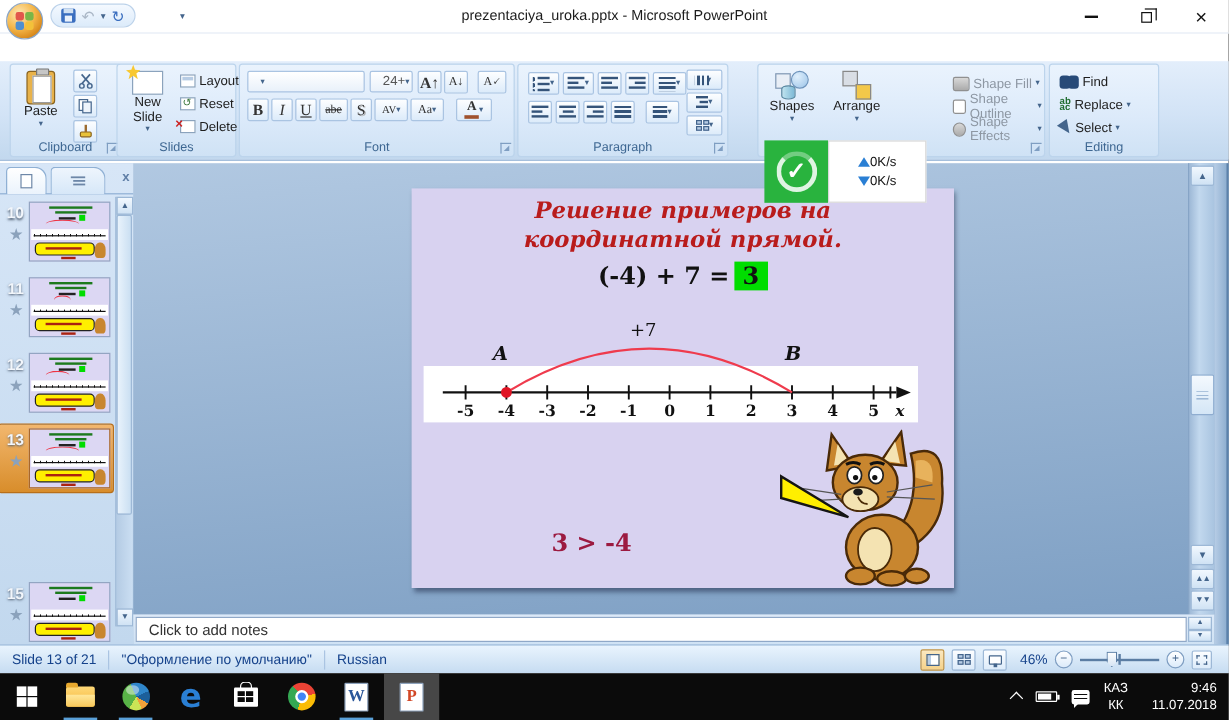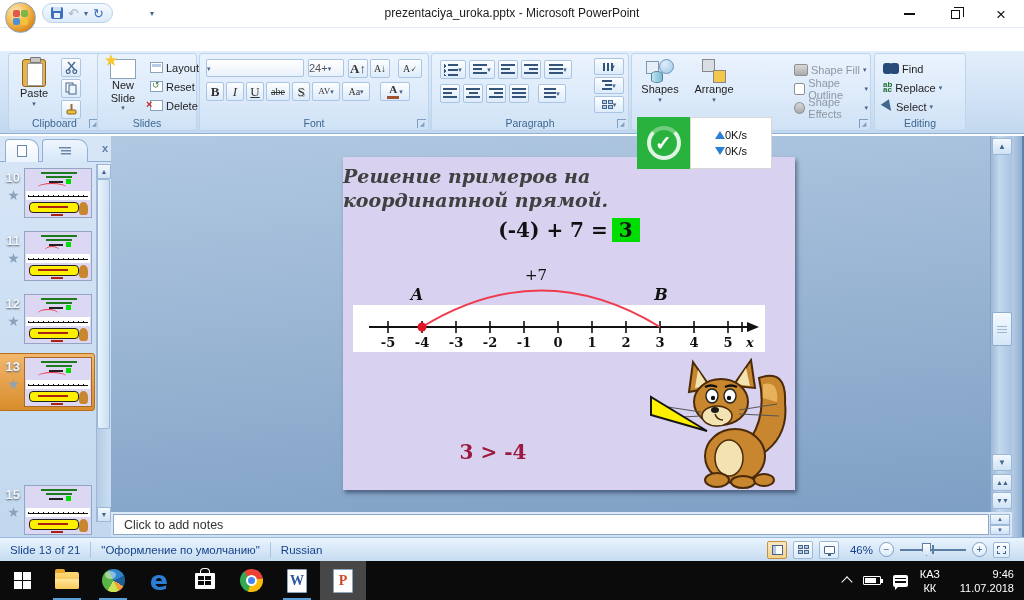--- a/index.html
+++ b/index.html
@@ -59,25 +59,25 @@
   
   #g-slides{left:97px;width:100px}
   .newslide-icon{width:26px;height:20px;background:#fff;border:1px solid #8ba3bd;position:relative}
   .newslide-icon:before{content:"";position:absolute;left:-6px;top:-6px;width:12px;height:12px;background:#f8c832;clip-path:polygon(50% 0,63% 35%,100% 38%,72% 60%,82% 100%,50% 76%,18% 100%,28% 60%,0 38%,37% 35%)}
   .mini-doc{width:13px;height:11px;background:#fff;border:1px solid #8ba3bd;position:relative}
   .mini-doc.layout:before{content:"";position:absolute;left:1px;top:1px;right:1px;height:3px;background:#b7cce4}
   .mini-doc.reset:before{content:"↺";position:absolute;left:1px;top:-2px;font-size:9px;color:#3f7a3f}
   .mini-doc.delete:before{content:"×";position:absolute;left:-5px;top:-3px;font-size:11px;font-weight:bold;color:#cc2222}
   
   #g-font{left:199px;width:230px}
-  .combo{height:18px;border:1px solid #aac4e2;background:linear-gradient(#fff,#e9f1fa);border-radius:2px;display:flex;align-items:center;font-size:11px;color:#555;padding:0 0}
+  .combo{height:18px;border:1px solid #aac4e2;background:linear-gradient(#fff,#e9f1fa);border-radius:2px;display:flex;align-items:center;font-size:11px;color:#555;padding:0 10px}
   .fmt{font-family:"Liberation Serif",serif;font-size:13px;color:#333;line-height:1}
   .fontcolor-bar{width:12px;height:3px;background:#a0522d;margin-top:1px}
   
-  #g-paragraph{left:431px;width:198px}
+  #g-paragraph{left:431px;width:176px}
   .lines-ico{width:14px;height:12px}
   .l-left{background:linear-gradient(#35547a,#35547a) 0 0/14px 2px no-repeat,linear-gradient(#35547a,#35547a) 0 4px/9px 2px no-repeat,linear-gradient(#35547a,#35547a) 0 8px/14px 2px no-repeat,linear-gradient(#35547a,#35547a) 0 12px/9px 2px no-repeat}
   .l-center{background:linear-gradient(#35547a,#35547a) 0 0/14px 2px no-repeat,linear-gradient(#35547a,#35547a) 2.5px 4px/9px 2px no-repeat,linear-gradient(#35547a,#35547a) 0 8px/14px 2px no-repeat,linear-gradient(#35547a,#35547a) 2.5px 12px/9px 2px no-repeat}
   .l-right{background:linear-gradient(#35547a,#35547a) 0 0/14px 2px no-repeat,linear-gradient(#35547a,#35547a) 5px 4px/9px 2px no-repeat,linear-gradient(#35547a,#35547a) 0 8px/14px 2px no-repeat,linear-gradient(#35547a,#35547a) 5px 12px/9px 2px no-repeat}
   .l-just{background:repeating-linear-gradient(#35547a 0 2px,transparent 2px 4px)}
   .l-bullet{background:linear-gradient(#35547a,#35547a) 4px 0/10px 2px no-repeat,linear-gradient(#35547a,#35547a) 4px 5px/10px 2px no-repeat,linear-gradient(#35547a,#35547a) 4px 10px/10px 2px no-repeat,radial-gradient(circle,#35547a 45%,transparent 50%) -3px -1px/6px 6px no-repeat,radial-gradient(circle,#35547a 45%,transparent 50%) -3px 4px/6px 6px no-repeat,radial-gradient(circle,#35547a 45%,transparent 50%) -3px 9px/6px 6px no-repeat}
   
   #g-drawing{left:631px;width:240px}
   .shapes-ico{position:relative;width:28px;height:24px}
   .shapes-ico .sq{position:absolute;left:0;top:2px;width:13px;height:13px;border:1.5px solid #7e97b4;background:#e8eef6}
@@ -138,21 +138,21 @@
   .m-callout i{position:absolute;left:8px;top:3px;width:30px;height:1.5px;background:#a21}
   .m-fox{position:absolute;right:3px;bottom:2px;width:9px;height:13px;background:#c8862f;border-radius:45% 45% 30% 30%}
   .m-cmp{position:absolute;left:26px;bottom:1px;width:12px;height:2px;background:#a21}
   
   #pane-scroll{position:absolute;left:96px;top:28px;width:14px;height:358px;background:linear-gradient(90deg,#b4cbe4,#cadef2);border-left:1px solid #9db8d6}
   .scroll-btn{width:14px;height:15px;background:linear-gradient(#f2f8fe,#cfe2f4);border:1px solid #9db8d6;display:flex;align-items:center;justify-content:center;font-size:7px;color:#44658c}
   #pane-thumb{position:absolute;left:0;top:15px;width:13px;height:250px;background:linear-gradient(90deg,#e9f3fc,#cadff2);border:1px solid #9db8d6;border-radius:2px}
   #pane-down{position:absolute;left:0;bottom:0}
   
   #slide{position:absolute;left:343px;top:21px;width:452px;height:333px;background:#d8d2f0;box-shadow:2px 3px 4px rgba(20,30,60,.5)}
-  .slide-title{position:absolute;left:0;top:7px;width:452px;font-family:"DejaVu Serif",serif;font-size:19px;font-weight:bold;font-style:italic;color:#404040;line-height:24px}
+  .slide-title{position:absolute;left:0;top:7px;width:452px;text-align:center;font-family:"DejaVu Serif",serif;font-size:19px;font-weight:bold;font-style:italic;color:#b91c1c;line-height:24px}
   .slide-title .t2{display:block}
   #equation{position:absolute;left:0;top:61px;width:452px;text-align:center;font-family:"DejaVu Serif",serif;font-size:20px;font-weight:bold;color:#111}
   #eq-result{display:inline-block;background:#00dd00;padding:0 7px;margin-left:4px}
   #numline-svg{position:absolute;left:0;top:105px}
   #callout{position:absolute;left:14px;top:216px;width:298px;height:58px;background:#ffef00;border:2px solid #151515;border-radius:16px;display:flex;flex-direction:column;align-items:center;justify-content:center;
     font-family:"DejaVu Serif",serif;font-size:14.5px;font-weight:bold;font-style:italic;color:#9c1a40;line-height:1.4;letter-spacing:.4px;z-index:3}
   #callout-tail{position:absolute;left:306px;top:236px;z-index:4}
   #comparison{position:absolute;left:55px;top:283px;width:190px;text-align:center;font-family:"DejaVu Serif",serif;font-size:20px;font-weight:bold;color:#9c1a40}
   #fox{position:absolute;left:316px;top:201px;z-index:2}
   

